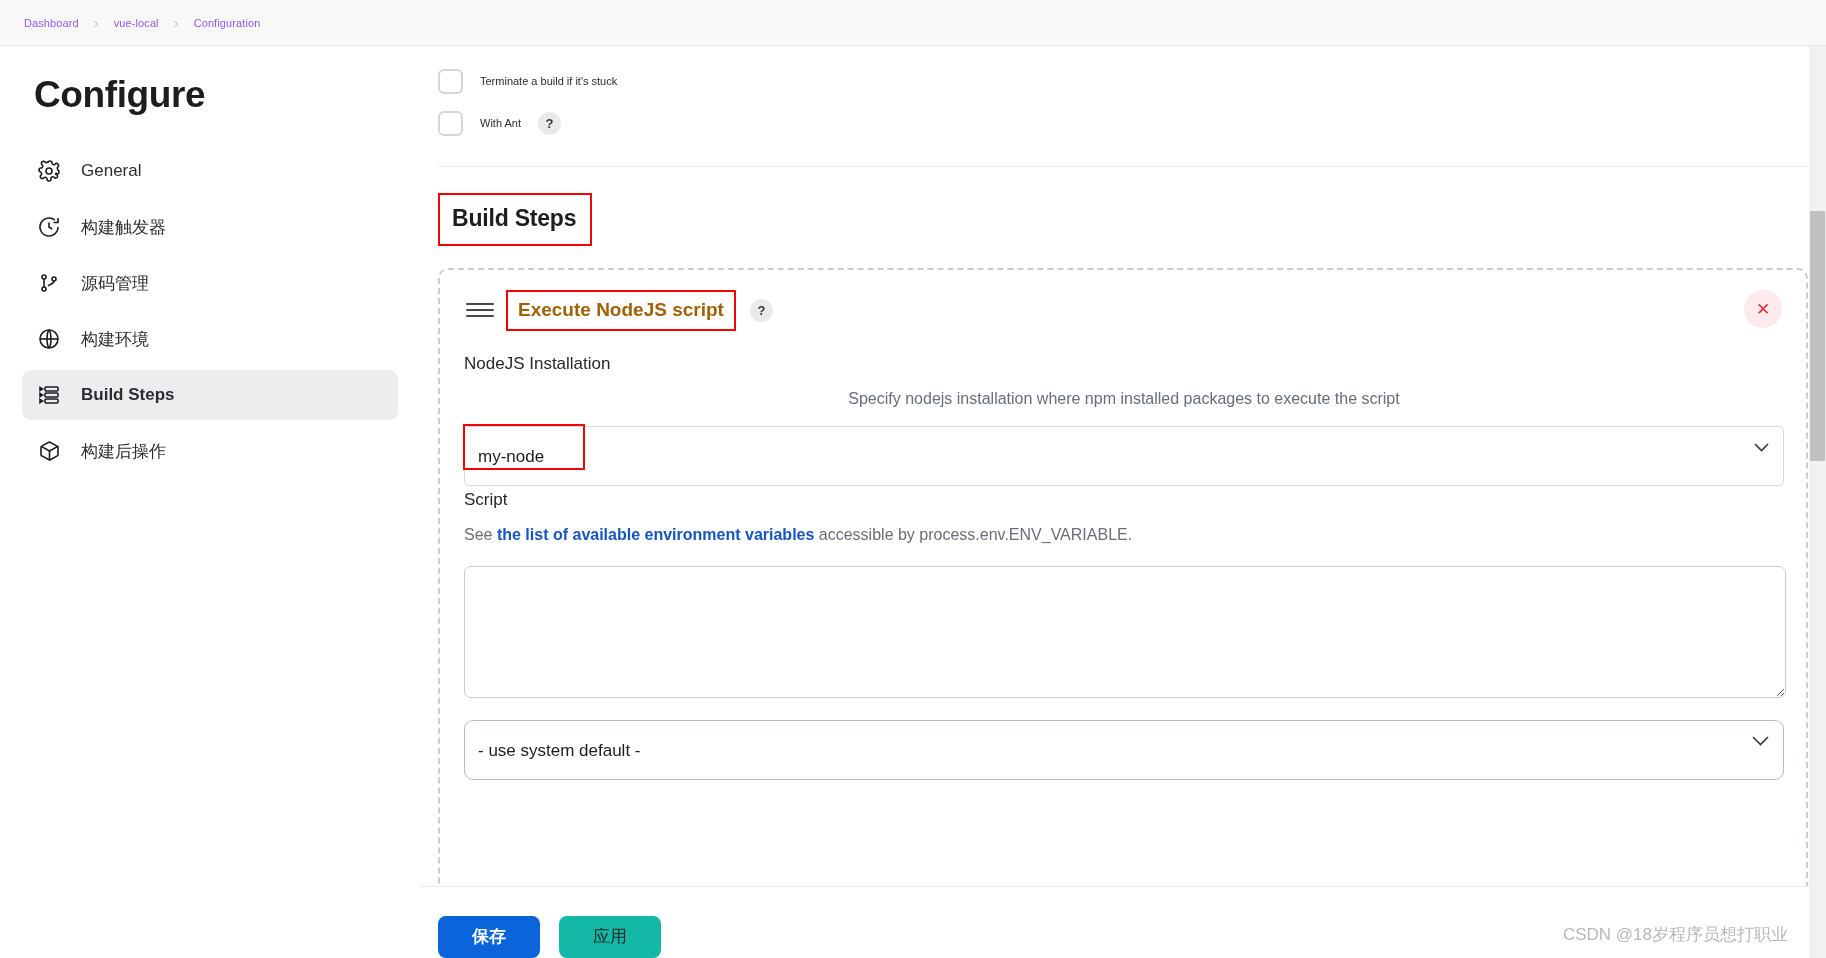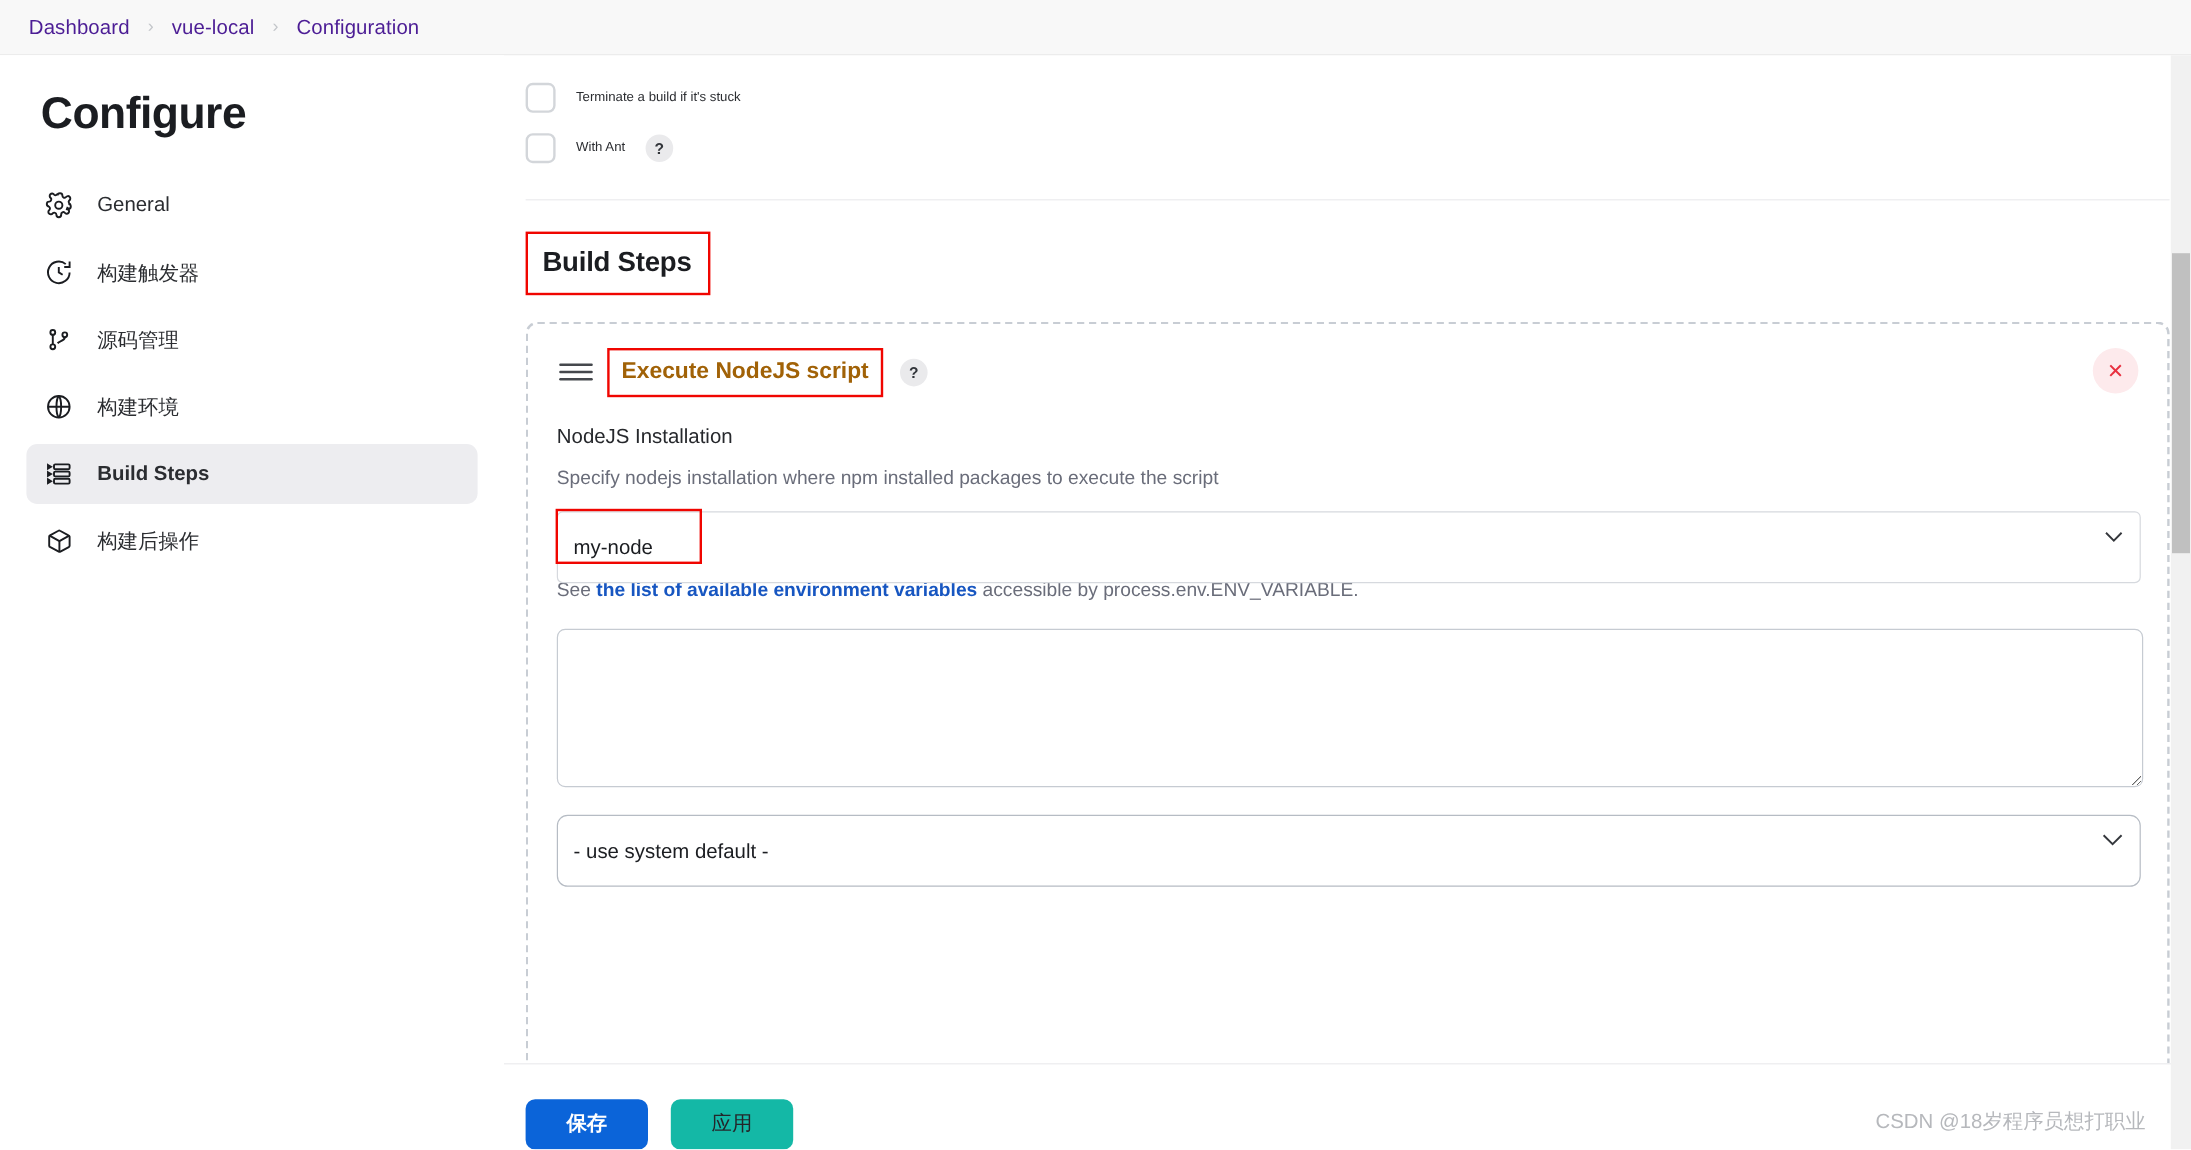--- a/index.html
+++ b/index.html
@@ -15,22 +15,22 @@
   .breadcrumb-bar {
     height: 46px;
     background: #f8f8f8;
     border-bottom: 1px solid #ececec;
     display: flex;
     align-items: center;
     padding-left: 22px;
     gap: 0px;
   }
   .crumb {
-    font-size: 17px;
-    color: #4c1d95;
+    font-size: 11px;
+    color: #8b5cf6;
     letter-spacing: .1px;
     padding: 0 2px;
   }
   .crumb-sep {
     color: #c3c6ca;
     font-size: 15px;
     margin: 0 13px;
     user-select: none;
   }
 
@@ -195,20 +195,21 @@
 
   .field-label {
     font-size: 17px;
     color: #26282c;
     margin: 22px 0 0 2px;
   }
   .field-desc {
     font-size: 16px;
     color: #6a6d7a;
     margin: 16px 0 0 2px;
+    text-align: center;
   }
 
   .select-wrap {
     position: relative;
     margin: 18px 0 0 2px;
     height: 42px;
   }
   .sel {
     width: 100%;
     height: 60px;
@@ -460,20 +461,21 @@
             <option>my-node</option>
           </select>
           <span class="chev">
             <svg width="15" height="9" viewBox="0 0 15 9" fill="none" stroke="#35383d" stroke-width="1.6">
               <path d="M1 1l6.5 6.5L14 1"></path>
             </svg>
           </span>
           <span class="sel-annot"></span>
         </div>
 
+        <div class="field-label">Script</div>
 
         <div class="link-line">
           <span>See </span><a href="#">the list of available environment variables</a><span> accessible by process.env.ENV_VARIABLE.</span>
         </div>
 
         <textarea class="code-area" style=""></textarea>
 
 
         <div class="select-wrap">
           <select class="sel rounded">

